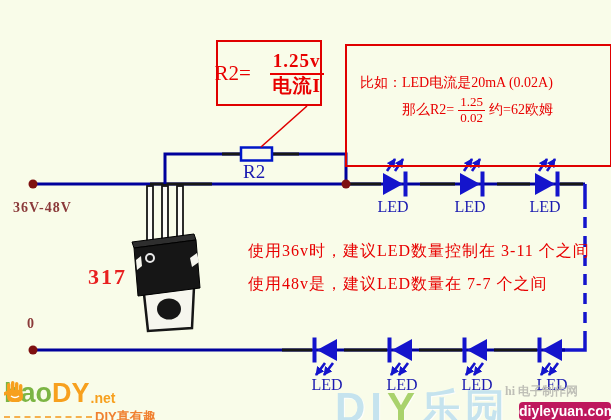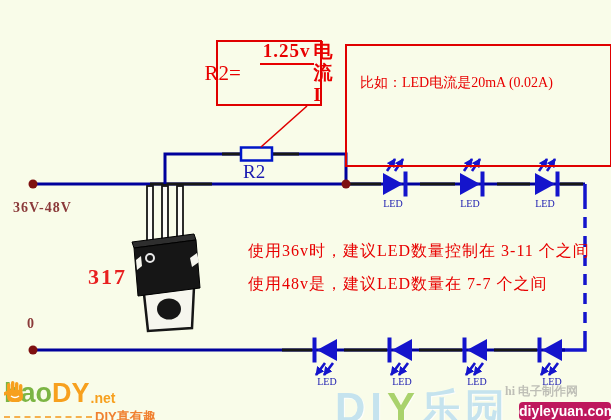--- a/index.html
+++ b/index.html
@@ -7,29 +7,29 @@
     position:relative;width:611px;height:420px;overflow:hidden;
     background:#F9FCE9;
     font-family:"Liberation Serif", serif;
   }
   .abs{position:absolute;}
   
   .redbox{border:2px solid #E00000;color:#E80000;background:transparent;}
   #formula-box{left:216px;top:40px;width:102px;height:62px;
     display:flex;align-items:center;justify-content:center;gap:19px;}
   #formula-box .lhs{font-size:21px;}
-  .frac{display:inline-flex;align-items:flex-start;line-height:1.15;}
+  .frac{display:inline-flex;flex-direction:column;align-items:center;line-height:1.15;}
   .frac .num{border-bottom:2px solid #E80000;padding:0 3px 1px 3px;}
   #formula-box .num,#formula-box .den{font-size:19px;font-weight:bold;letter-spacing:1px;}
   #example-box{left:345px;top:20px;width:250px;height:91px;padding:28px 0 0 13px;font-size:14px;margin-top:24px;}
   #example-line2{display:flex;align-items:center;margin:3px 0 0 42px;}
   #example-line2 .frac{font-size:13px;margin:0 4px;}
   #example-line2 .frac .num{border-bottom:1.5px solid #E80000;padding:0 2px;}
   
-  .blue-label{color:#1A1AB0;font-size:10px;}
+  .blue-label{color:#1A1AB0;font-size:16px;}
   .ledlab{width:44px;text-align:center;}
   #r2-label{left:243px;top:161px;font-size:19px;}
   #vin-label{left:13px;top:200px;color:#8B3A3A;font-weight:bold;font-size:14px;letter-spacing:1px;}
   #gnd-label{left:27px;top:316px;color:#8B3A3A;font-weight:bold;font-size:14px;}
   #reg-label{left:88px;top:255px;color:#E82020;font-weight:bold;font-size:22px;letter-spacing:2px;margin-top:9px;}
   .note{color:#E80000;font-size:16px;letter-spacing:1px;white-space:nowrap;}
   #note1{left:248px;top:241px;}
   #note2{left:248px;top:274px;}
   
   #wm-left{left:4px;top:380px;font-family:"Liberation Sans",sans-serif;}
@@ -152,20 +152,28 @@
   <div id="formula-box" class="abs redbox">
     <span class="lhs">R2=</span>
     <span class="frac">
       <span class="num">1.25v</span>
       <span class="den">电流I</span>
     </span>
   </div>
 
   <div id="example-box" class="abs redbox">
     <div>比如：LED电流是20mA (0.02A)</div>
+    <div id="example-line2">
+      <span>那么R2=</span>
+      <span class="frac">
+        <span class="num">1.25</span>
+        <span>0.02</span>
+      </span>
+      <span>约=62欧姆</span>
+    </div>
   </div>
 
   <div id="r2-label" class="abs blue-label">R2</div>
   <div id="vin-label" class="abs">36V-48V</div>
   <div id="gnd-label" class="abs">0</div>
   <div id="reg-label" class="abs">317</div>
 
   <div class="abs blue-label ledlab" style="left:371px;top:198px;">LED</div>
   <div class="abs blue-label ledlab" style="left:448px;top:198px;">LED</div>
   <div class="abs blue-label ledlab" style="left:523px;top:198px;">LED</div>

